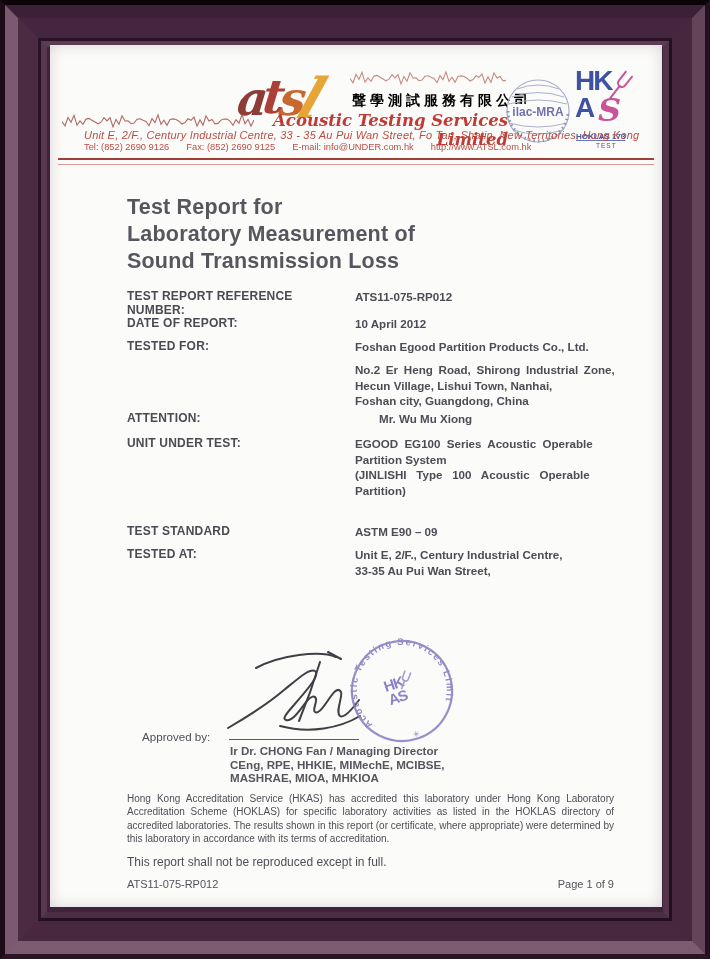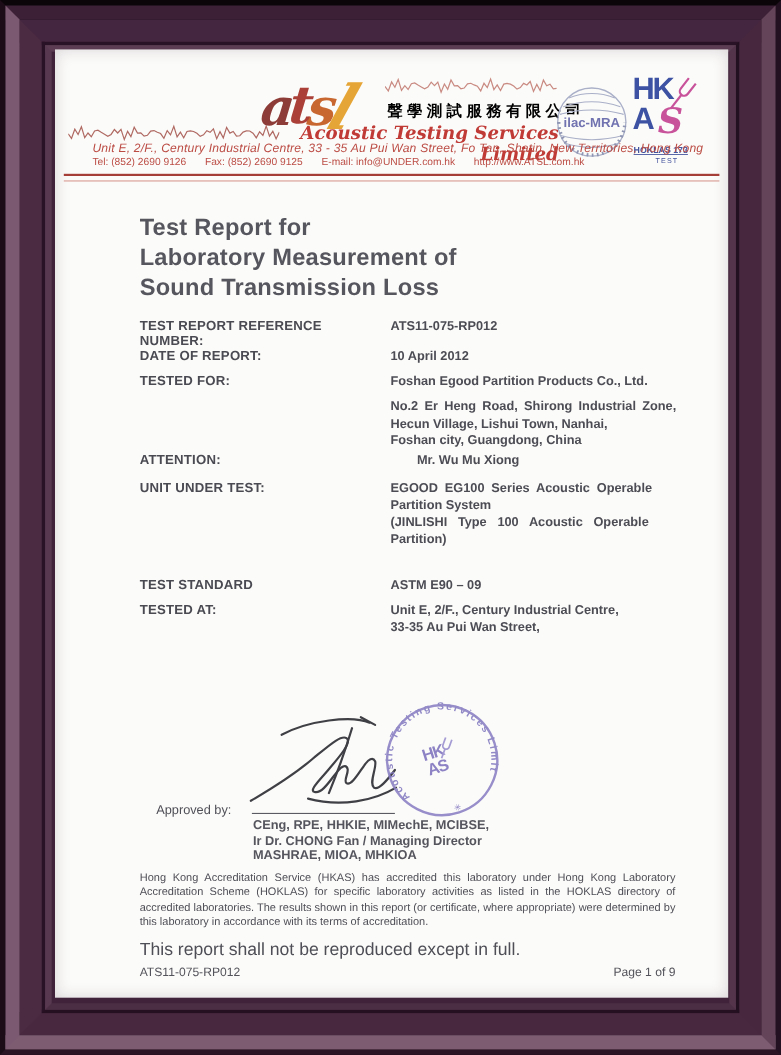--- a/index.html
+++ b/index.html
@@ -44,21 +44,21 @@
 
   
   .approved{left:92px;top:675px;font-size:11.6px;color:#4f4f58;margin-top:10px;}
   .sig-svg{left:172px;top:601px;}
   .sig-line{left:179px;top:694px;width:130px;border-top:1.5px solid #5a5a62;}
   .sig-name{left:180px;top:699px;font-size:11.6px;font-weight:bold;color:#55555e;line-height:13.5px;}
   .stamp-svg{left:296px;top:590px;opacity:.88;}
 
   
   .footnote{left:77px;top:747px;width:487px;font-size:10px;color:#4e4e57;line-height:13.3px;text-align:justify;}
-  .repro{left:77px;top:810px;font-size:16px;color:#4e4e57;text-align:center;}
+  .repro{left:77px;top:810px;font-size:12px;color:#4e4e57;text-align:center;}
   .bottomrow{left:77px;top:833px;width:487px;display:flex;justify-content:space-between;font-size:11px;color:#53535b;}
 </style>
 </head>
 <body>
 
 <div class="scene">
   <div class="frame-outer"></div>
   <div class="frame-bevel"></div>
   <div class="frame-main"></div>
   <div class="frame-groove"></div>
@@ -156,22 +156,22 @@
       <g fill="none" stroke="#3f3f46" stroke-width="2" stroke-linecap="round">
         <path d="M34,22 C58,9 98,4 114,11"></path>
         <path d="M106,6 L119,13"></path>
         <path d="M6,82 C30,68 48,56 62,44 C78,31 88,22 93,25 C99,29 83,46 72,59 C64,68 60,73 64,74 C71,76 79,62 85,55 C89,50 93,49 94,53 C95,57 90,64 93,66 C97,69 104,57 109,50 C113,44 117,42 119,46 C121,51 113,66 118,70 C122,73 131,62 137,54"></path>
         <path d="M98,16 C92,36 84,58 77,75"></path>
         <path d="M58,80 C88,88 118,82 138,70"></path>
       </g>
     </svg>
     <div class="abs sig-line"></div>
     <div class="abs sig-name">
+      <div>Ir Dr. CHONG Fan / Managing Director</div>
       <div>CEng, RPE, HHKIE, MIMechE, MCIBSE,</div>
-      <div>Ir Dr. CHONG Fan / Managing Director</div>
       <div>MASHRAE, MIOA, MHKIOA</div>
     </div>
 
     <svg class="abs stamp-svg" width="112" height="112" viewBox="0 0 112 112">
       <defs>
         <path id="stampRing" d="M18,79 A45,45 0 1 1 94,79"></path>
       </defs>
       <g transform="rotate(-18 56 56)">
         <circle cx="56" cy="56" r="50" fill="none" stroke="#8b80c4" stroke-width="2.2"></circle>
         <text font-family="Liberation Sans, sans-serif" font-size="9.5" font-weight="bold" fill="#837ac0" letter-spacing="1.6">

